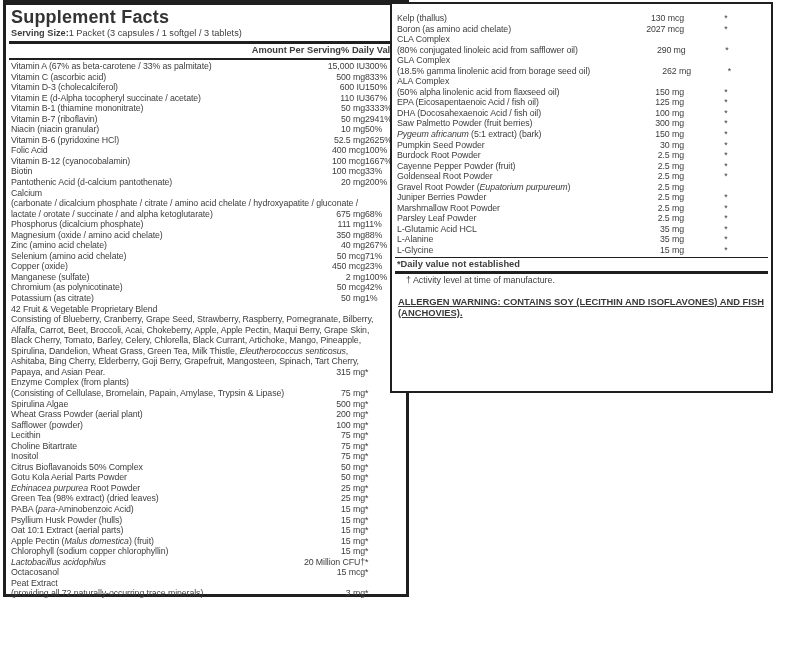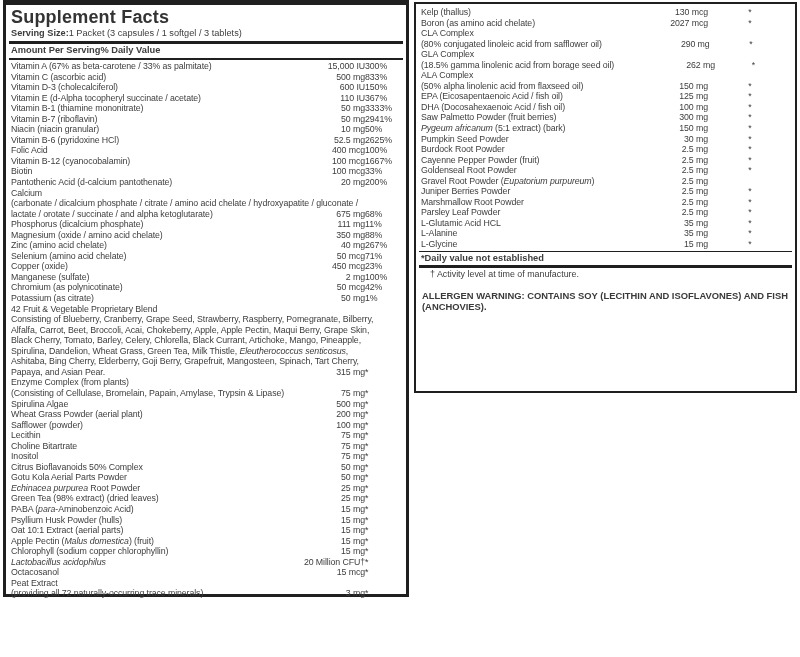--- a/index.html
+++ b/index.html
@@ -1,45 +1,45 @@
 <!DOCTYPE html>
 <html><head>
 <meta charset="utf-8">
 <style>
   html,body{margin:0;padding:0;background:#ffffff;}
   .page{position:relative;width:800px;height:657px;background:#ffffff;
         font-family:"Liberation Sans", sans-serif;color:#3d3d3d;}
   .panel{position:absolute;background:#ffffff;box-sizing:border-box;}
   .panel.left{left:3px;top:0;width:406px;height:597px;
         border:3px solid #1f1f1f;border-top-width:5px;padding:0 3px;}
-  .panel.right{left:414px;top:2px;width:383px;height:391px;
-        border:2px solid #1f1f1f;padding:2px 3px;}
+  .panel.right{left:390px;top:2px;width:383px;height:391px;
+        border:2px solid #1f1f1f;padding:8px 3px;}
   h1.sf-title{margin:2px 0 1px 2px;font-size:18px;line-height:20px;
         font-weight:bold;color:#333;letter-spacing:.2px;}
   .serving{font-size:9.2px;line-height:11px;padding:0 0 2px 2px;
         border-bottom:3.5px solid #1f1f1f;}
   .serving b{font-weight:bold;}
-  .hdr-row{display:flex;justify-content:flex-start;font-weight:bold;
+  .hdr-row{display:flex;justify-content:flex-end;font-weight:bold;
         font-size:9.3px;line-height:11px;padding:1px 2px 2px 2px;
         border-bottom:2px solid #1f1f1f;}
   .rows{padding-top:1px;}
   .row{display:flex;font-size:8.8px;line-height:10.55px;letter-spacing:-0.1px;}
   .row .nm{flex:1;white-space:nowrap;overflow:visible;padding-left:2px;}
   .row .nm i{font-style:italic;}
   .left .row .amt{width:78px;text-align:right;white-space:nowrap;}
   .left .row .dv{width:38px;text-align:left;white-space:nowrap;}
   .right .row .amt{width:110px;text-align:right;white-space:nowrap;}
   .right .row .dv{width:84px;text-align:center;white-space:nowrap;}
   .footnote{font-weight:bold;font-size:9.3px;line-height:11px;padding:1px 2px;
         border-top:1px solid #1f1f1f;border-bottom:3px solid #1f1f1f;margin-top:1px;}
   .other{margin:3px 0 0 0;padding-left:3px;font-size:8.9px;line-height:10.3px;}
   .other b{font-weight:bold;}
   .note{margin:1px 0 0 8px;padding-left:3px;font-size:8.9px;line-height:10.3px;}
   .allergen{margin:11px 0 0 0;padding-left:3px;font-size:9.4px;line-height:11px;
-        font-weight:bold;color:#3a3a3a;}
+        font-weight:bold;color:#3a3a3a;text-decoration:underline;}
 </style>
 </head>
 <body>
 
 <div class="page">
 
   <section class="panel left">
     <h1 class="sf-title">Supplement Facts</h1>
     <div class="serving">
       <b>Serving Size:</b><span>1 Packet (3 capsules / 1 softgel / 3 tablets)</span>

